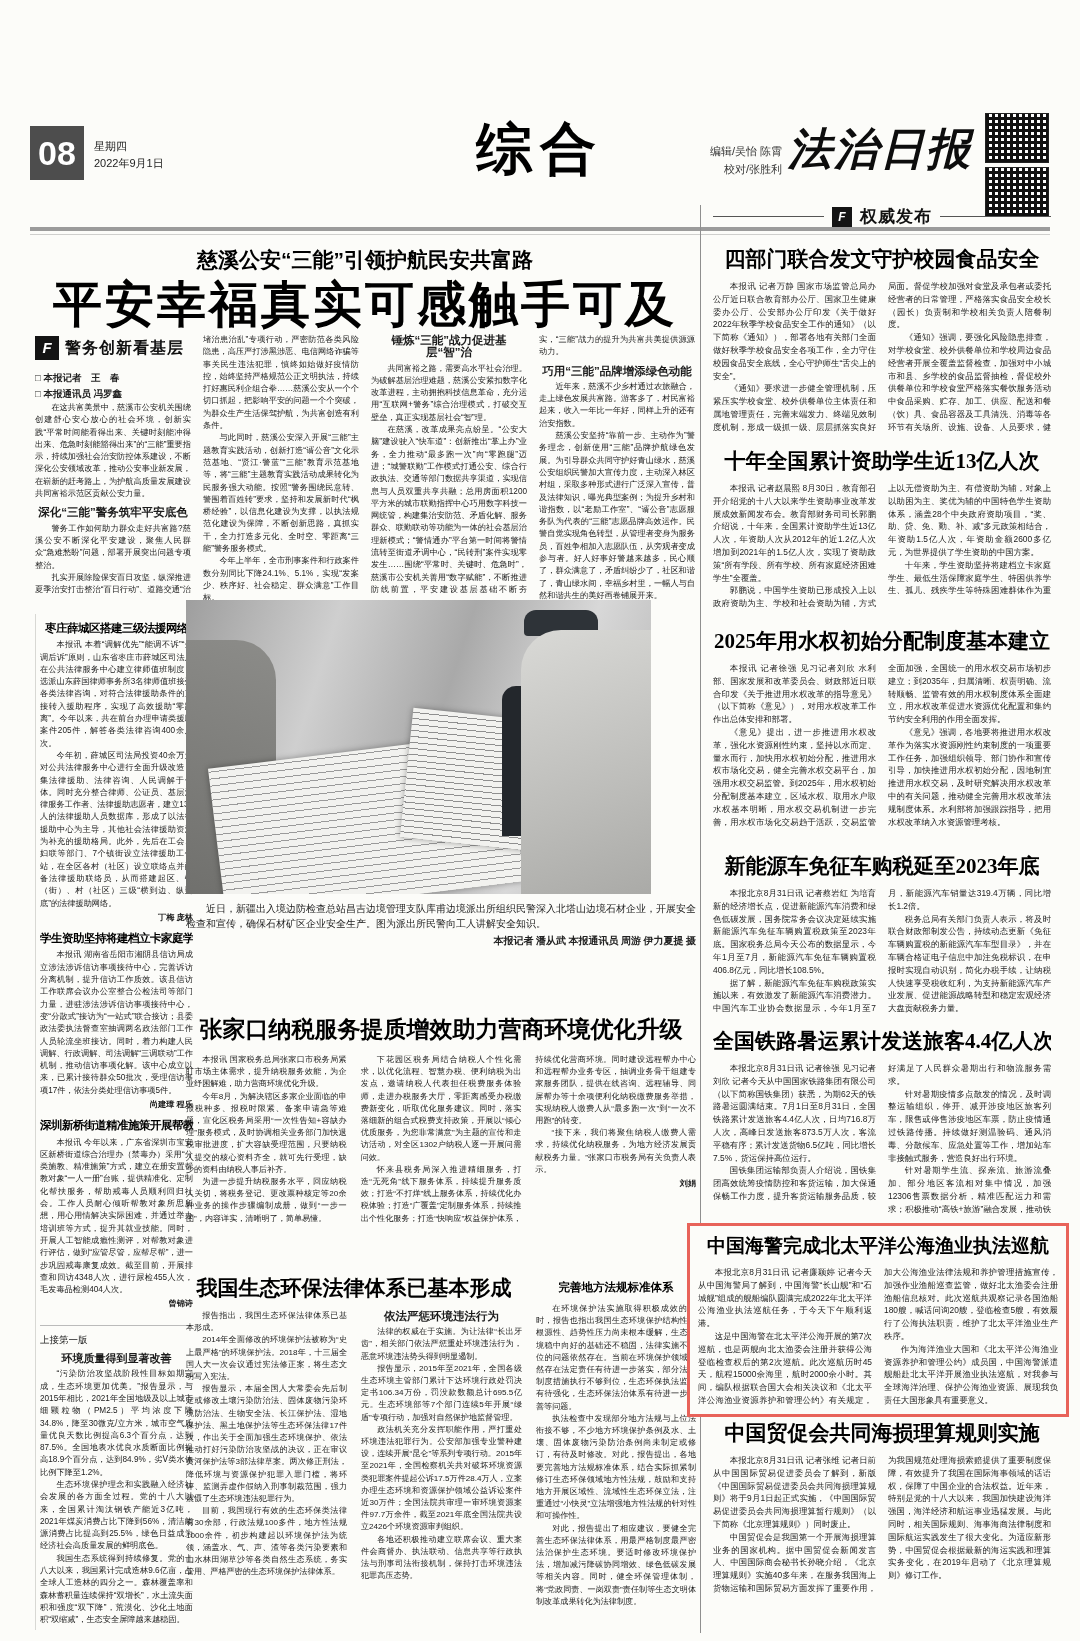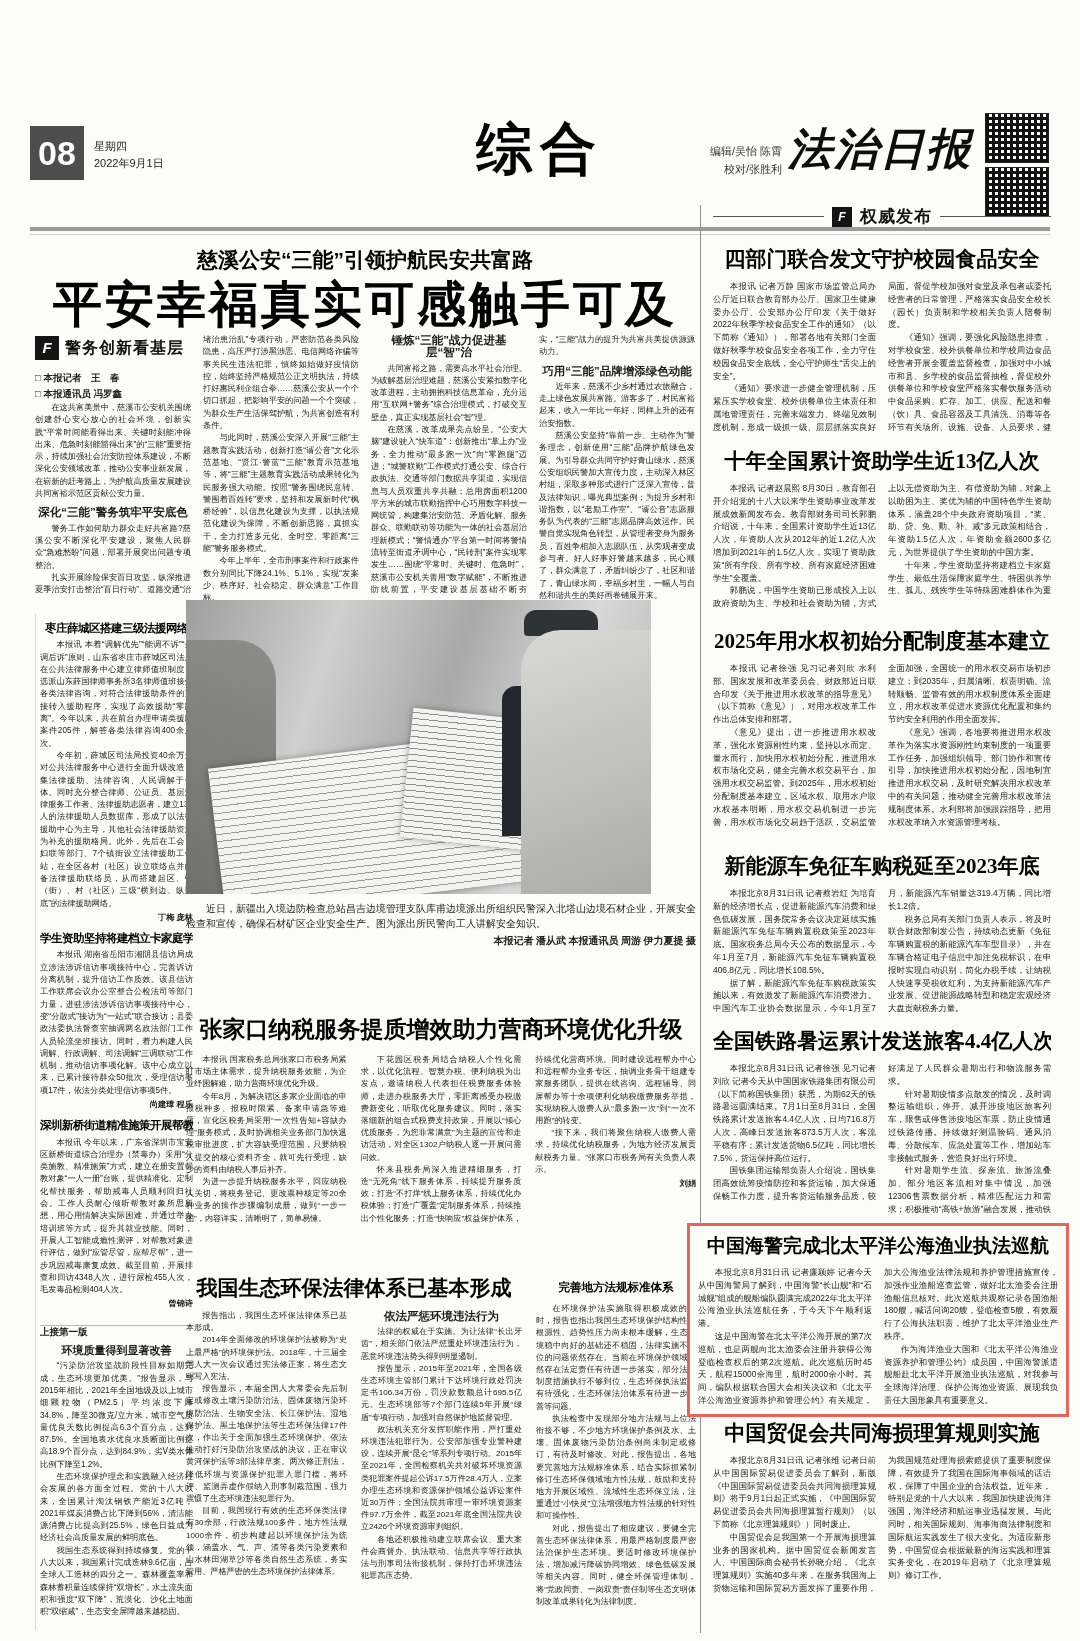--- a/index.html
+++ b/index.html
@@ -37,21 +37,21 @@
   .badge-row{display:flex;align-items:center;gap:6px;margin:2px 0 10px;break-inside:avoid;}
   .cube{display:inline-block;width:24px;height:24px;background:#141414;color:#fff;
         font-weight:900;font-style:italic;font-size:15px;text-align:center;line-height:24px;flex:0 0 auto;}
   .badge-text{font-size:16px;font-weight:bold;letter-spacing:1px;color:#111;}
   .byline{font-size:9.5px;font-weight:bold;line-height:16px;text-indent:0;color:#222;}
   
   #col1-lower{position:absolute;left:35px;top:614px;width:153px;height:1016px;overflow:hidden;
               font-size:8.2px;line-height:12.3px;border-left:1px solid #d8d8d4;padding-left:4px;}
   .left-art h3{font-size:11.5px;font-weight:bold;text-align:center;margin:8px 0 5px;
                letter-spacing:-0.5px;white-space:nowrap;color:#000;}
-  .cont-marker{font-size:9.5px;font-weight:bold;margin:14px 0 4px;text-indent:0;border-top:1px solid #bbb;padding-top:0;}
+  .cont-marker{font-size:9.5px;font-weight:normal;margin:14px 0 4px;text-indent:0;border-top:1px solid #bbb;padding-top:8px;}
   #cont-flow .pt-h{font-size:11px;}
   
   #photo{position:absolute;left:186px;top:600px;width:465px;height:294px;overflow:hidden;
          background:linear-gradient(108deg,#9e9e9e,#cfcfcf 28%,#a9a9a9 52%,#d8d8d8 74%,#b0b0b0);}
   .ph-doc{position:absolute;background:#f2f2ef;box-shadow:0 0 6px rgba(0,0,0,.35);}
   .ph-doc1{left:30px;top:150px;width:300px;height:150px;transform:rotate(-7deg);
      background-image:repeating-linear-gradient(0deg,transparent 0 6px,#9a9a9a 6px 7px);}
   .ph-doc2{left:220px;top:120px;width:240px;height:130px;transform:rotate(6deg);
      background-image:repeating-linear-gradient(0deg,transparent 0 5px,#8f8f8f 5px 6px);}
   .ph-officer{position:absolute;left:300px;top:10px;width:150px;height:230px;}

